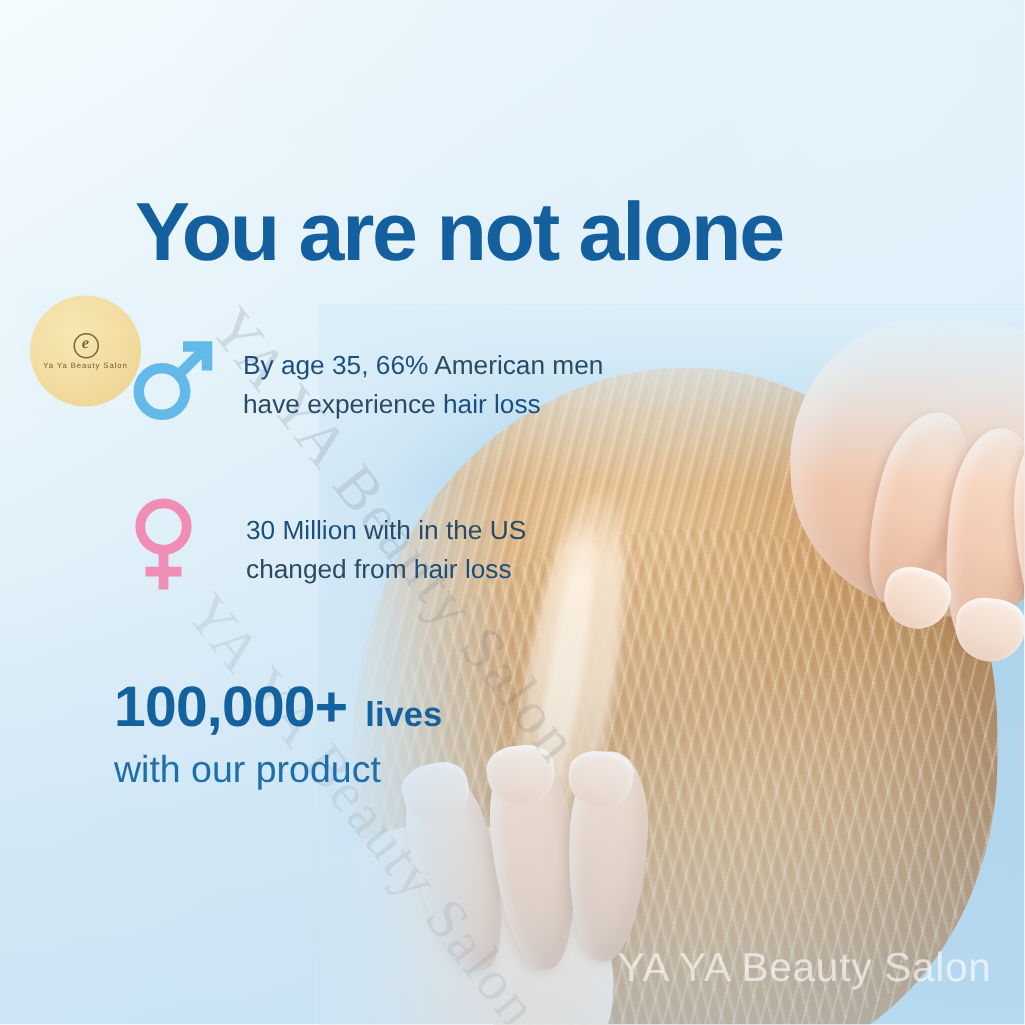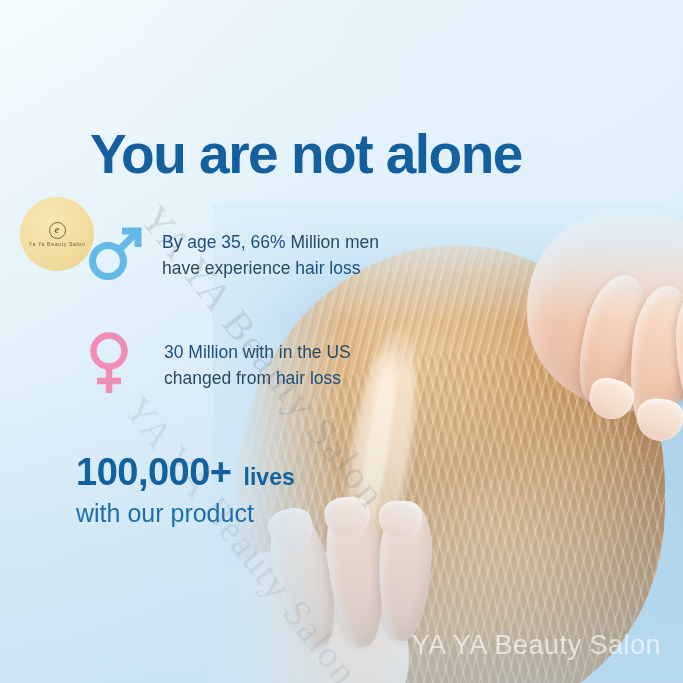--- a/index.html
+++ b/index.html
@@ -415,21 +415,21 @@
 
   <div class="stat-row stat-male">
     <span class="gender-icon">
       <svg width="62" height="62" viewBox="0 0 62 62">
         <circle cx="24" cy="39" r="15.5" fill="none" stroke="#63b9e8" stroke-width="7"></circle>
         <line x1="35" y1="28" x2="53" y2="10" stroke="#63b9e8" stroke-width="7" stroke-linecap="butt"></line>
         <polyline points="38,9 54,9 54,25" fill="none" stroke="#63b9e8" stroke-width="7" stroke-linecap="butt"></polyline>
       </svg>
     </span>
     <span class="stat-text">
-      <b>By age 35, 66%</b><span> Million men</span><br>
+      <b>By age 35, 66%</b><span> American men</span><br>
       <span>have experience </span><b>hair loss</b>
     </span>
   </div>
 
   <div class="stat-row stat-female">
     <span class="gender-icon">
       <svg width="50" height="66" viewBox="0 0 50 66">
         <circle cx="25" cy="21" r="15.5" fill="none" stroke="#ef8db5" stroke-width="6.5"></circle>
         <line x1="25" y1="37" x2="25" y2="63" stroke="#ef8db5" stroke-width="6.5"></line>
         <line x1="13" y1="51" x2="37" y2="51" stroke="#ef8db5" stroke-width="6.5"></line>

